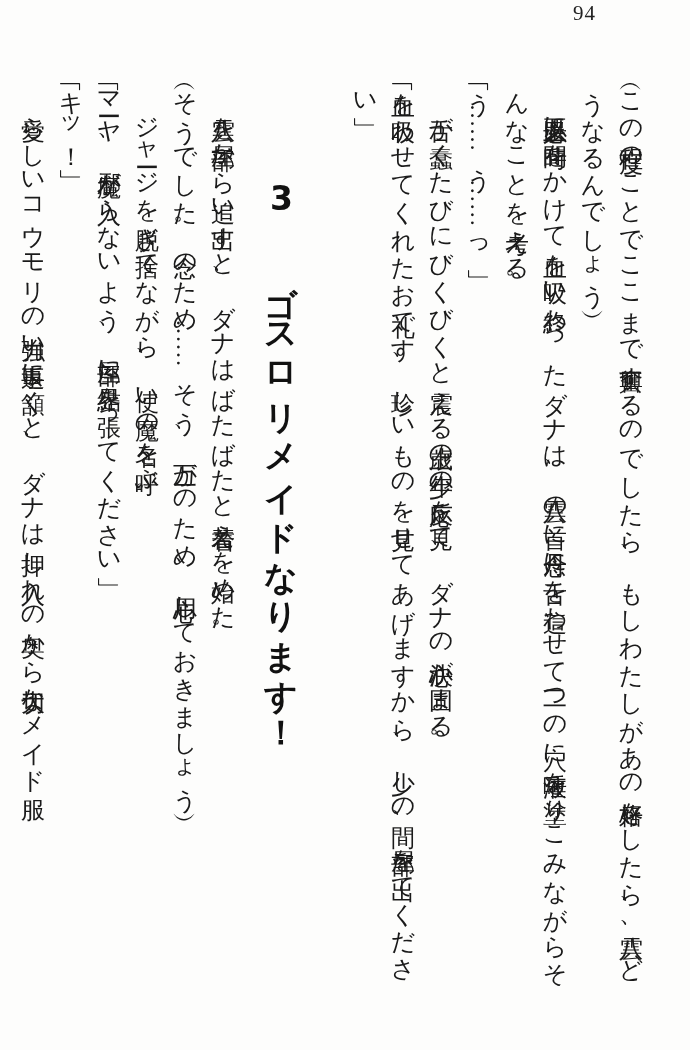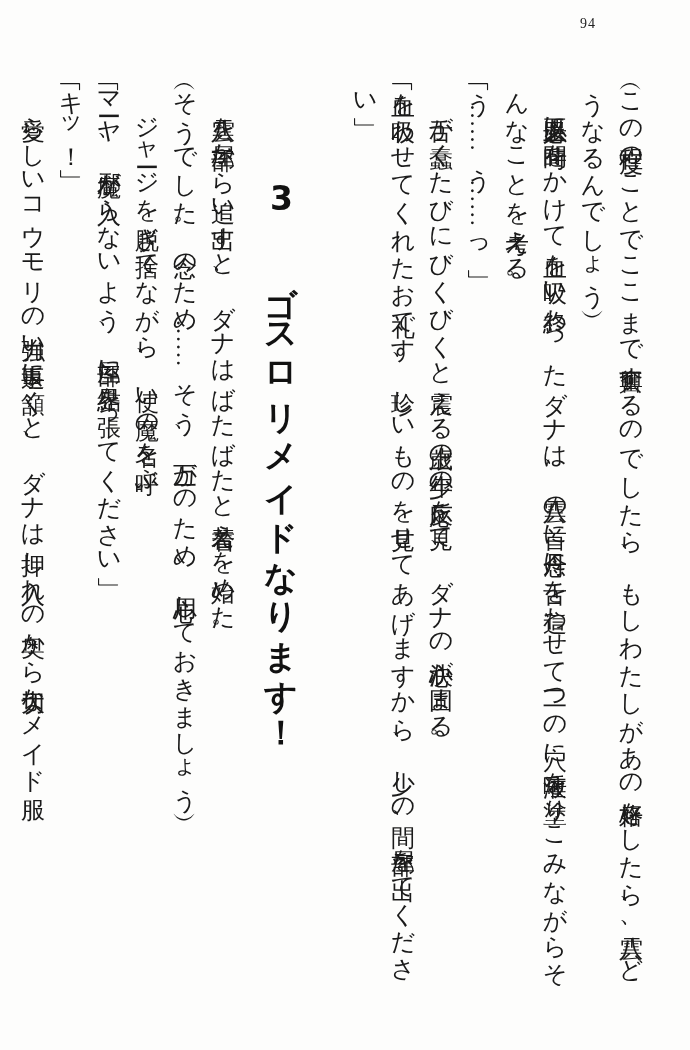--- a/index.html
+++ b/index.html
@@ -11,23 +11,23 @@
     position: relative;
     width: 690px;
     height: 1050px;
     overflow: hidden;
     background: radial-gradient(140% 120% at 55% 45%, #fdfdfc 68%, #f2f1ee 100%);
     color: #1a1a1a;
     font-family: "Liberation Serif", "DejaVu Serif", serif;
   }
   .page-number {
     position: absolute;
-    top: 16px;
+    top: 1px;
     right: 94px;
-    font-size: 14px;
+    font-size: 21px;
     letter-spacing: 1px;
     font-family: "Liberation Serif", "DejaVu Serif", serif;
     color: #222;
   }
   .text-area {
     position: absolute;
     top: 76px;
     right: 40px;
     width: 618px;
     height: 918px;

